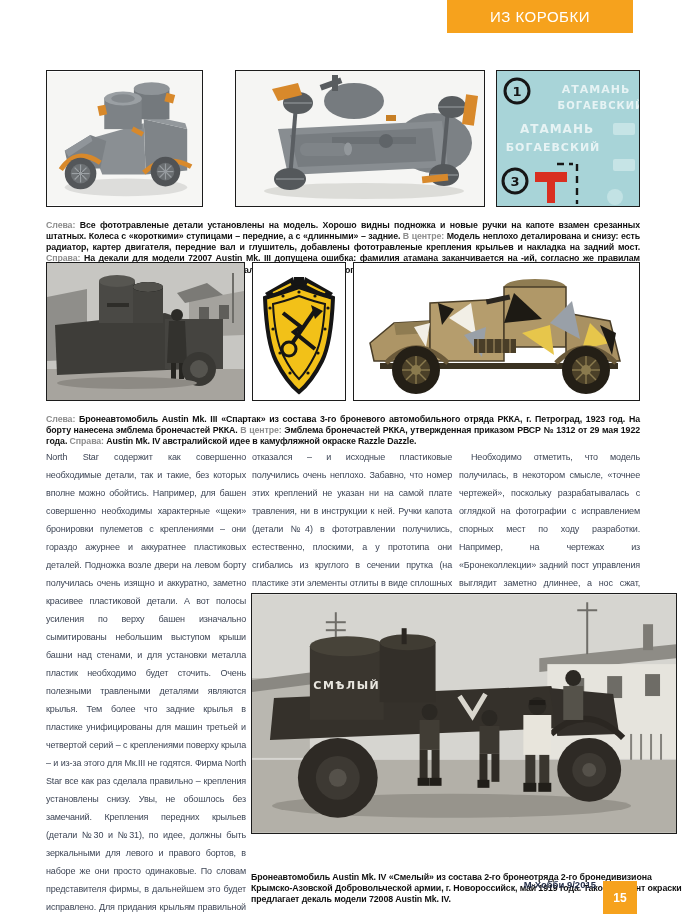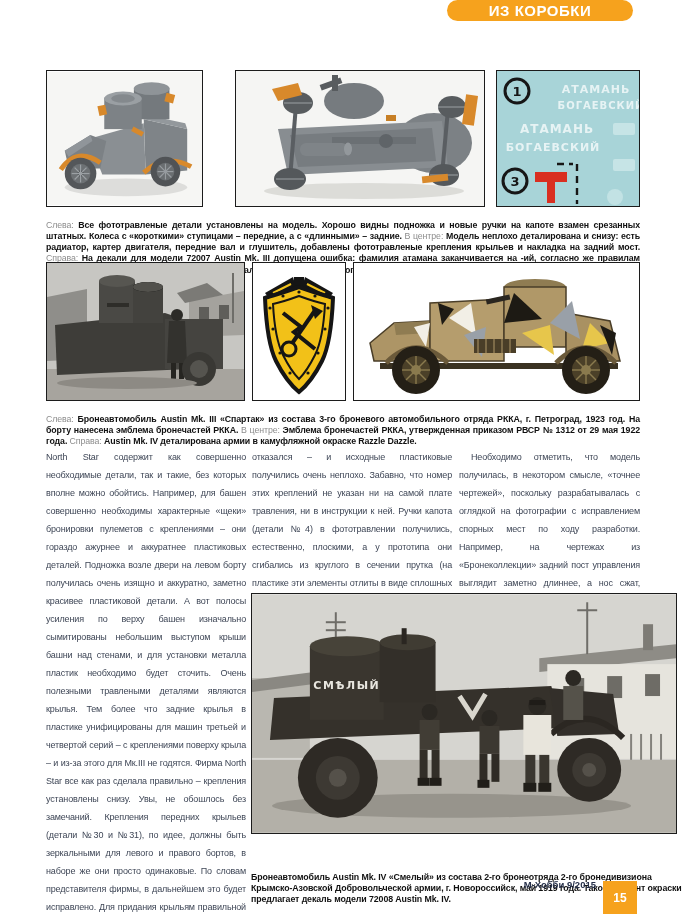--- a/index.html
+++ b/index.html
@@ -3,42 +3,42 @@
 <meta charset="utf-8">
 <style>
   html,body{margin:0;padding:0;background:#e9e9e9;}
   .page{
     position:relative;width:682px;height:914px;margin:0 auto;
     background:#ffffff;overflow:hidden;
     font-family:"Liberation Sans","DejaVu Sans",sans-serif;
   }
   
   .section-badge{
-    position:absolute;left:447px;top:0;width:186px;height:21px;
+    position:absolute;left:447px;top:0;width:186px;height:33px;
     background:#F6A21D;color:#ffffff;
     display:flex;align-items:center;justify-content:center;
-    font-weight:bold;font-size:15px;letter-spacing:.5px;border-radius:13px;
+    font-weight:normal;font-size:15px;letter-spacing:.5px;
   }
   
   .fig{position:absolute;border:1px solid #1c1c1c;background:#fff;box-sizing:border-box;}
   .fig svg{display:block;width:100%;height:100%;}
   #fig-model-exterior{left:46px;top:70px;width:157px;height:137px;}
   #fig-model-underside{left:235px;top:70px;width:250px;height:137px;}
   #fig-decal-sheet{left:496px;top:70px;width:144px;height:137px;}
   #fig-photo-spartak{left:46px;top:262px;width:199px;height:139px;}
   #fig-emblem{left:252px;top:262px;width:94px;height:139px;}
   #fig-profile-razzle{left:353px;top:262px;width:287px;height:139px;}
   #fig-photo-smely{left:251px;top:593px;width:426px;height:241px;}
   
   .caption{
     position:absolute;color:#111111;font-weight:bold;
     font-size:8.8px;line-height:11.2px;text-align:justify;
     letter-spacing:-0.1px;
   }
-  .caption .cap-label{color:#8d8d8d;font-weight:normal;}
+  .caption .cap-label{color:#8d8d8d;font-weight:bold;}
   #caption-top{left:46px;top:211px;width:594px;}
   #caption-middle{left:46px;top:405px;width:594px;}
   #caption-bottom{left:251px;top:839px;width:432px;text-align:left;margin-top:33px;}
   
   .col{
     position:absolute;top:448px;color:#3E4656;
     font-size:9px;line-height:18px;text-align:justify;
     letter-spacing:-0.15px;
   }
   .col p{margin:0;}
@@ -310,21 +310,21 @@
         </g>
     </svg>
   </div>
 
   <p class="caption" id="caption-middle">
     <span class="cap-label">Слева:</span>
     <span>Бронеавтомобиль Austin Mk. III «Спартак» из состава 3-го броневого автомобильного отряда РККА, г. Петроград, 1923 год. На борту нанесена эмблема бронечастей РККА.</span>
     <span class="cap-label">В центре:</span>
     <span>Эмблема бронечастей РККА, утвержденная приказом РВСР № 1312 от 29 мая 1922 года.</span>
     <span class="cap-label">Справа:</span>
-    <span>Austin Mk. IV деталирована армии в камуфляжной окраске Razzle Dazzle.</span>
+    <span>Austin Mk. IV австралийской идее в камуфляжной окраске Razzle Dazzle.</span>
   </p>
 
   <div class="col" id="col-1">
     <p>North Star содержит как совершенно необходимые детали, так и такие, без которых вполне можно обойтись. Например, для башен совершенно необходимы характерные «щеки» бронировки пулеметов с креплениями – они гораздо ажурнее и аккуратнее пластиковых деталей. Подножка возле двери на левом борту получилась очень изящно и аккуратно, заметно красивее пластиковой детали. А вот полосы усиления по верху башен изначально сымитированы небольшим выступом крыши башни над стенами, и для установки металла пластик необходимо будет сточить. Очень полезными травлеными деталями являются крылья. Тем более что задние крылья в пластике унифицированы для машин третьей и четвертой серий – с креплениями поверху крыла – и из-за этого для Мк.III не годятся. Фирма North Star все как раз сделала правильно – крепления установлены снизу. Увы, не обошлось без замечаний. Крепления передних крыльев (детали №30 и №31), по идее, должны быть зеркальными для левого и правого бортов, в наборе же они просто одинаковые. По словам представителя фирмы, в дальнейшем это будет исправлено. Для придания крыльям правильной формы я использовал в качестве шаблонов пластиковые детали. Более того, частичное использование пластиковой детали предусмотрено изначально. Для передних крыльев необходимо удалить горизонтальную часть детали B1/B2, приклеив к оставшемуся куску фототравленое крыло с креплениями.</p>
   </div>
   <div class="col" id="col-2">
     <p>отказался – и исходные пластиковые получились очень неплохо. Забавно, что номер этих креплений не указан ни на самой плате травления, ни в инструкции к ней. Ручки капота (детали №4) в фототравлении получились, естественно, плоскими, а у прототипа они сгибались из круглого в сечении прутка (на пластике эти элементы отлиты в виде сплошных выступов) – лучше их не использовать, а рукоятки согнуть самому из проволоки.</p>
   </div>
   <div class="col" id="col-3">
     <p class="indent">Необходимо отметить, что модель получилась, в некотором смысле, «точнее чертежей», поскольку разрабатывалась с оглядкой на фотографии с исправлением спорных мест по ходу разработки. Например, на чертежах из «Бронеколлекции» задний пост управления выглядит заметно длиннее, а нос сжат, башни смещены вперед, и так далее. Модель выглядит пропорциональнее, особенно при сравнении с фотографиями с разных ракурсов, а не только с чертежами «в трех проекциях».</p>

